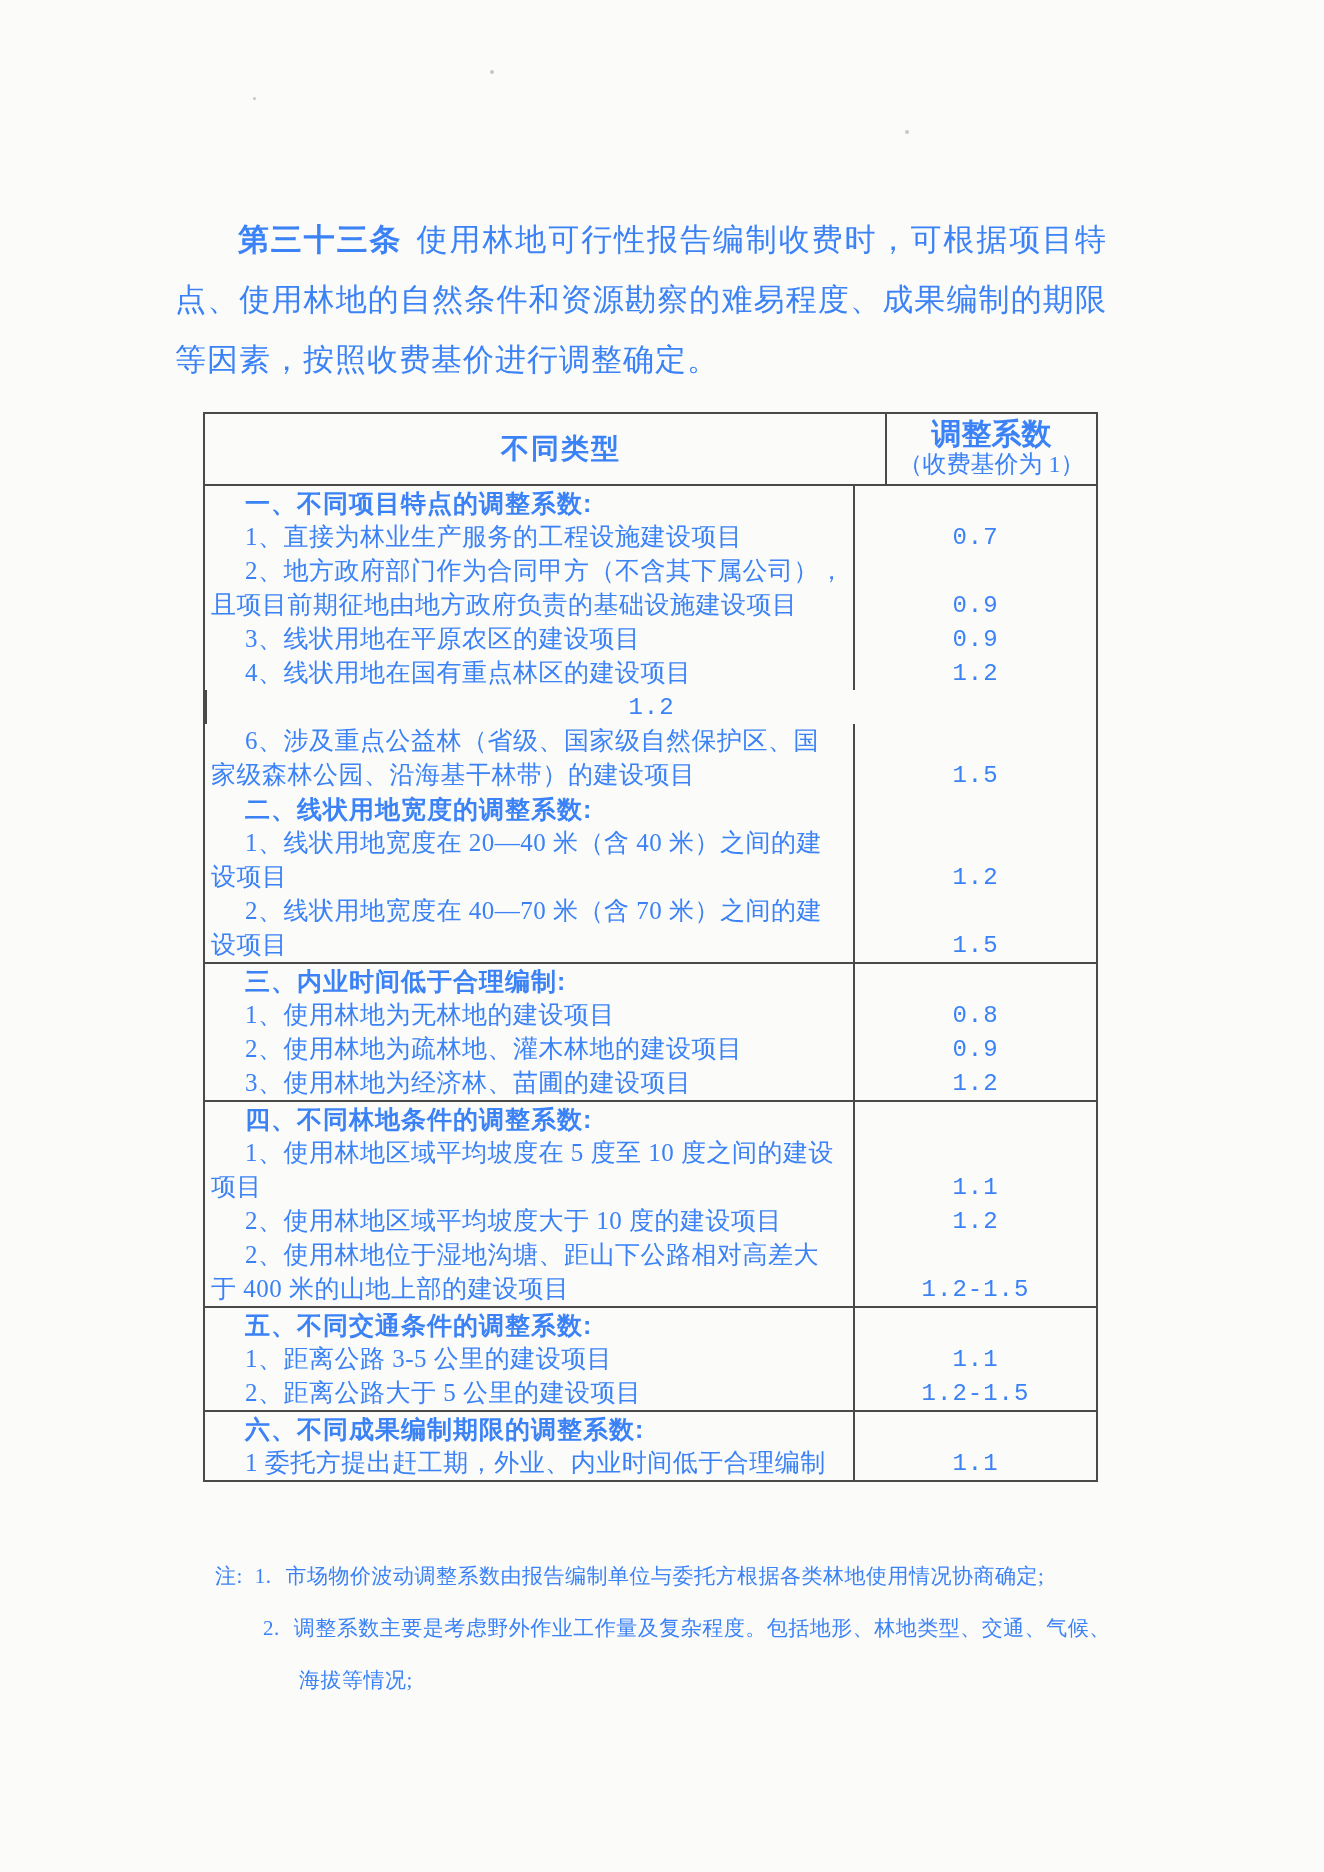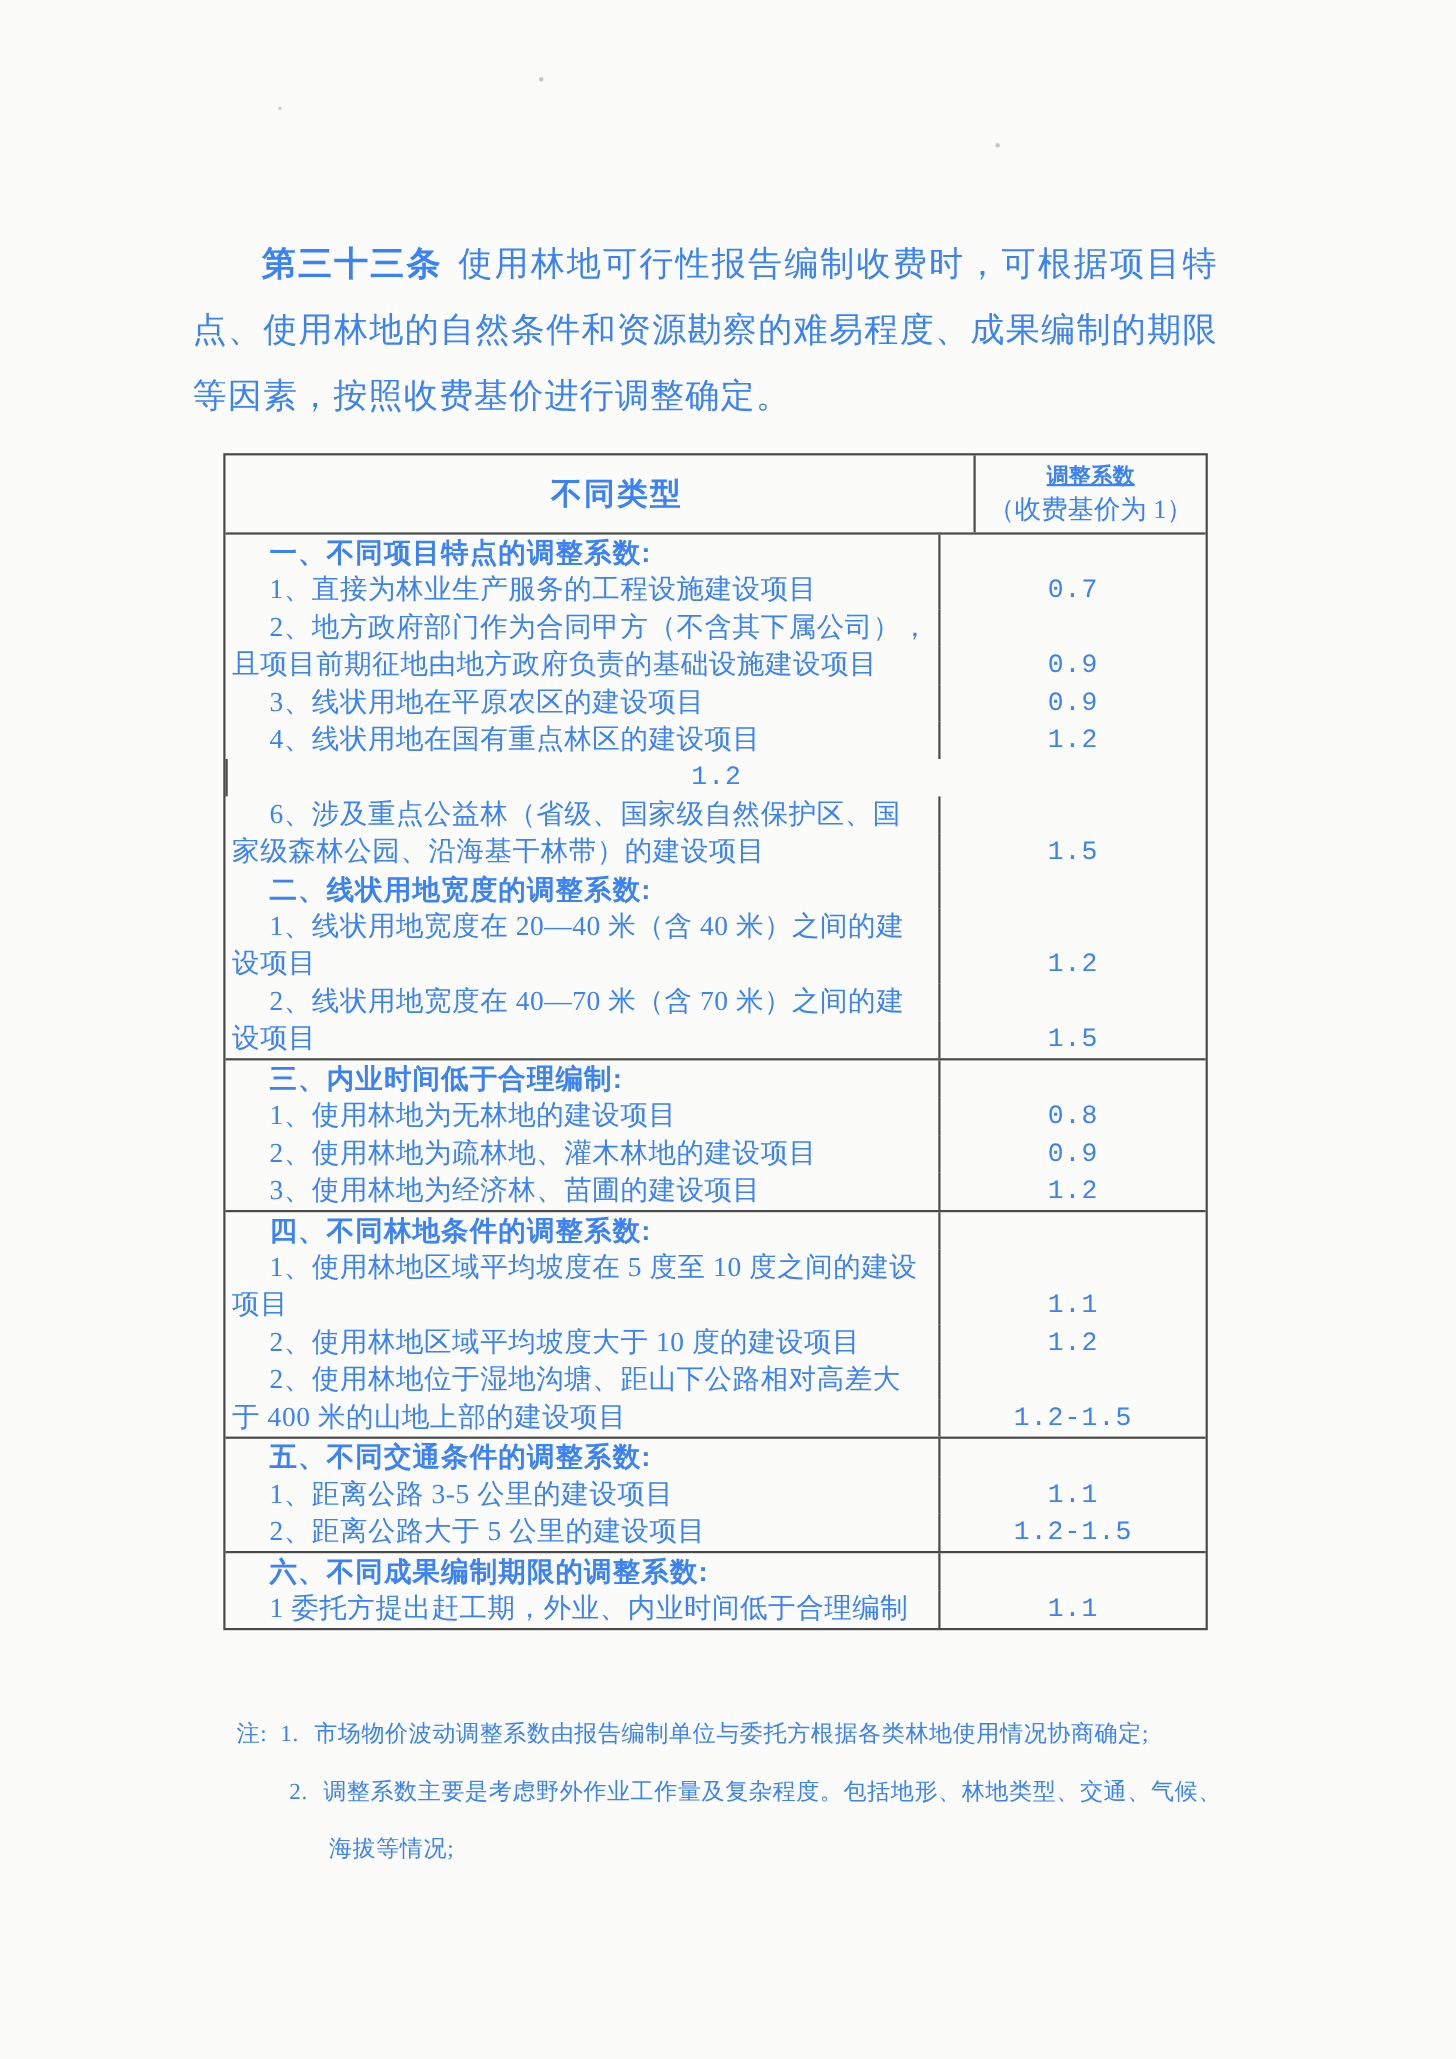--- a/index.html
+++ b/index.html
@@ -40,21 +40,21 @@
     font-size:28px;letter-spacing:2px;
     font-family:"Liberation Sans","DejaVu Sans",sans-serif;font-weight:600;padding-left:32px;
   }
   .thead-right{
     flex:1;border-left:2px solid #4a4a4a;
     display:flex;flex-direction:column;align-items:center;justify-content:center;
     font-size:24px;line-height:31px;
   }
   .thead-right .coef-title{
     font-family:"Liberation Sans","DejaVu Sans",sans-serif;
-    font-weight:700;font-size:20px;text-decoration:underline;
+    font-weight:700;font-size:30px;
   }
   .section{border-top:2px solid #4a4a4a;}
   .section:first-child{border-top:none;}
   .trow{display:flex;height:34px;}
   .row-text{
     width:648px;box-sizing:border-box;padding-left:6px;
     font-size:25px;line-height:34px;letter-spacing:0.5px;
     white-space:nowrap;overflow:hidden;
   }
   .row-text.indent{padding-left:40px;}

